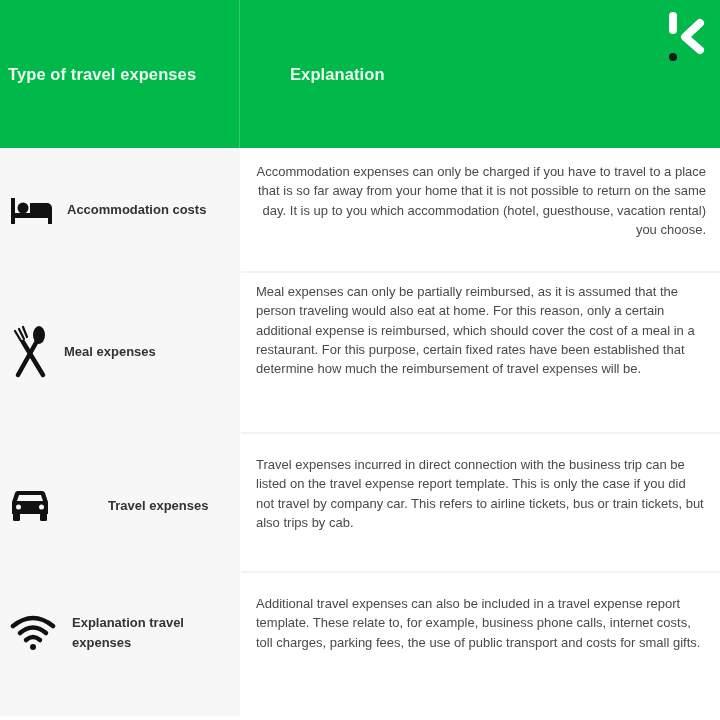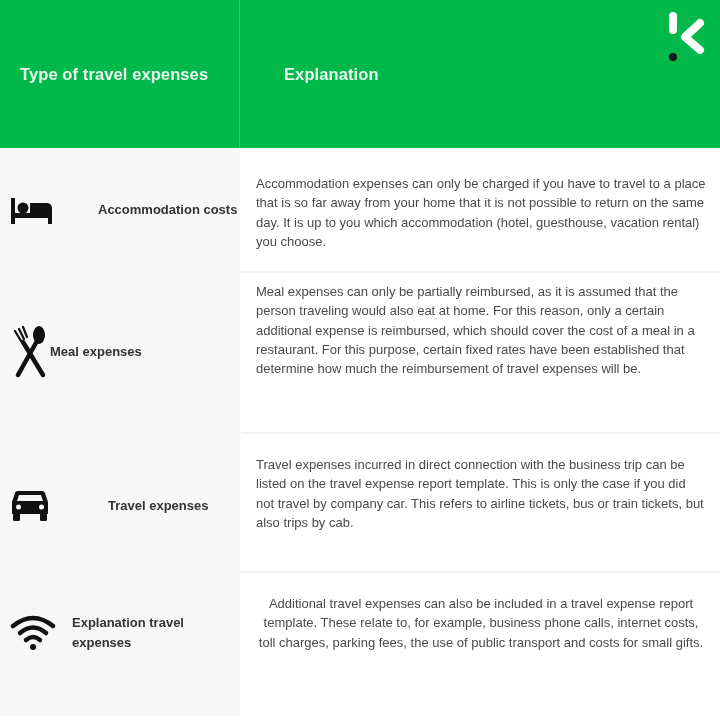--- a/index.html
+++ b/index.html
@@ -6,24 +6,24 @@
   html, body { width: 720px; height: 720px; background: #ffffff; overflow: hidden; }
   body { font-family: "Liberation Sans", "DejaVu Sans", sans-serif; position: relative; }
 
   .header {
     position: absolute; left: 0; top: 0; width: 720px; height: 148px;
     background: #00b94a;
   }
   .header-col1 {
     position: absolute; left: 0; top: 0; width: 240px; height: 148px;
     border-right: 1px solid #35c86a;
-    display: flex; align-items: center; padding-left: 20px;
+    display: flex; align-items: center; padding-left: 8px;
   }
   .header-col2 {
-    position: absolute; left: 246px; top: 0; width: 408px; height: 148px;
+    position: absolute; left: 252px; top: 0; width: 408px; height: 148px;
     display: flex; align-items: center; padding-left: 38px;
   }
   .header-text {
     color: #eaf8ee; font-weight: bold; font-size: 16.5px; letter-spacing: 0.1px;
   }
   .logo {
     position: absolute; left: 664px; top: 12px; width: 44px; height: 52px;
   }
 
   .left-col {
@@ -70,39 +70,39 @@
 
 <div class="left-col"></div>
 
 <div class="row-icon" style="left:10px; top:196px; width:44px; height:30px;">
   <svg width="42" height="30" viewBox="0 0 42 30">
     <rect x="0" y="2" width="4" height="26" fill="#111"></rect>
     <circle cx="12" cy="12" r="5.5" fill="#111"></circle>
     <path d="M19 7 H36 a5 5 0 0 1 5 5 V28 H37 V22 H4 V17 H19 Z" fill="#111"></path>
   </svg>
 </div>
-<div class="row-label-text" style="left:67px; top:200px;margin-left:31px;">Accommodation costs</div>
+<div class="row-label-text" style="left:67px; top:200px;">Accommodation costs</div>
 
 <div class="desc" style="top:150px; height:122px;">
-  <div class="desc-text" style="top:24px;">Accommodation expenses can only be charged if you have to travel to a place that is so far away from your home that it is not possible to return on the same day. It is up to you which accommodation (hotel, guesthouse, vacation rental) you choose.</div>
+  <div class="desc-text" style="top:12px;text-align:right;">Accommodation expenses can only be charged if you have to travel to a place that is so far away from your home that it is not possible to return on the same day. It is up to you which accommodation (hotel, guesthouse, vacation rental) you choose.</div>
 </div>
 <div class="divider" style="top:271px;"></div>
 
 <div class="row-icon" style="left:10px; top:324px; width:40px; height:56px;">
   <svg width="36" height="54" viewBox="0 0 36 54">
 
     <ellipse cx="27" cy="10" rx="6" ry="9" fill="#111"></ellipse>
     <path d="M25 16 L6 50" stroke="#111" stroke-width="4.5" stroke-linecap="round"></path>
 
     <path d="M3 6 L9 16 M7 4 L12 14 M11 2 L15 12" stroke="#111" stroke-width="2.2" stroke-linecap="round"></path>
     <path d="M7 13 L15 20 L13 22 Z" fill="#111"></path>
     <path d="M11 17 L31 50" stroke="#111" stroke-width="4.5" stroke-linecap="round"></path>
   </svg>
 </div>
-<div class="row-label-text" style="left:50px; top:342px;">Meal expenses</div>
+<div class="row-label-text" style="left:64px; top:342px;">Meal expenses</div>
 
 <div class="desc" style="top:273px; height:159px;">
   <div class="desc-text" style="top:9px;">Meal expenses can only be partially reimbursed, as it is assumed that the person traveling would also eat at home. For this reason, only a certain additional expense is reimbursed, which should cover the cost of a meal in a restaurant. For this purpose, certain fixed rates have been established that determine how much the reimbursement of travel expenses will be.</div>
 </div>
 <div class="divider" style="top:432px;"></div>
 
 <div class="row-icon" style="left:10px; top:488px; width:40px; height:34px;">
   <svg width="40" height="34" viewBox="0 0 40 34">
     <path d="M8 3 H32 a3 3 0 0 1 3 2 L38 14 V26 H2 V14 L5 5 a3 3 0 0 1 3 -2 Z" fill="#111"></path>
     <path d="M9 7 H31 L33 13 H7 Z" fill="#f7f7f7"></path>
@@ -123,14 +123,14 @@
   <svg width="46" height="36" viewBox="0 0 46 36">
     <path d="M3 12 Q23 -4 43 12" stroke="#111" stroke-width="4.5" fill="none" stroke-linecap="round"></path>
     <path d="M10 19 Q23 8 36 19" stroke="#111" stroke-width="4.5" fill="none" stroke-linecap="round"></path>
     <path d="M16 26 Q23 20 30 26" stroke="#111" stroke-width="4.5" fill="none" stroke-linecap="round"></path>
     <circle cx="23" cy="33" r="3" fill="#111"></circle>
   </svg>
 </div>
 <div class="row-label-text" style="left:72px; top:613px; width:140px;">Explanation travel expenses</div>
 
 <div class="desc" style="top:573px; height:147px;">
-  <div class="desc-text" style="top:21px;text-align:center;">Additional travel expenses can also be included in a travel expense report template. These relate to, for example, business phone calls, internet costs, toll charges, parking fees, the use of public transport and costs for small gifts.</div>
+  <div class="desc-text" style="top:21px;">Additional travel expenses can also be included in a travel expense report template. These relate to, for example, business phone calls, internet costs, toll charges, parking fees, the use of public transport and costs for small gifts.</div>
 </div>
 
 </body></html>

